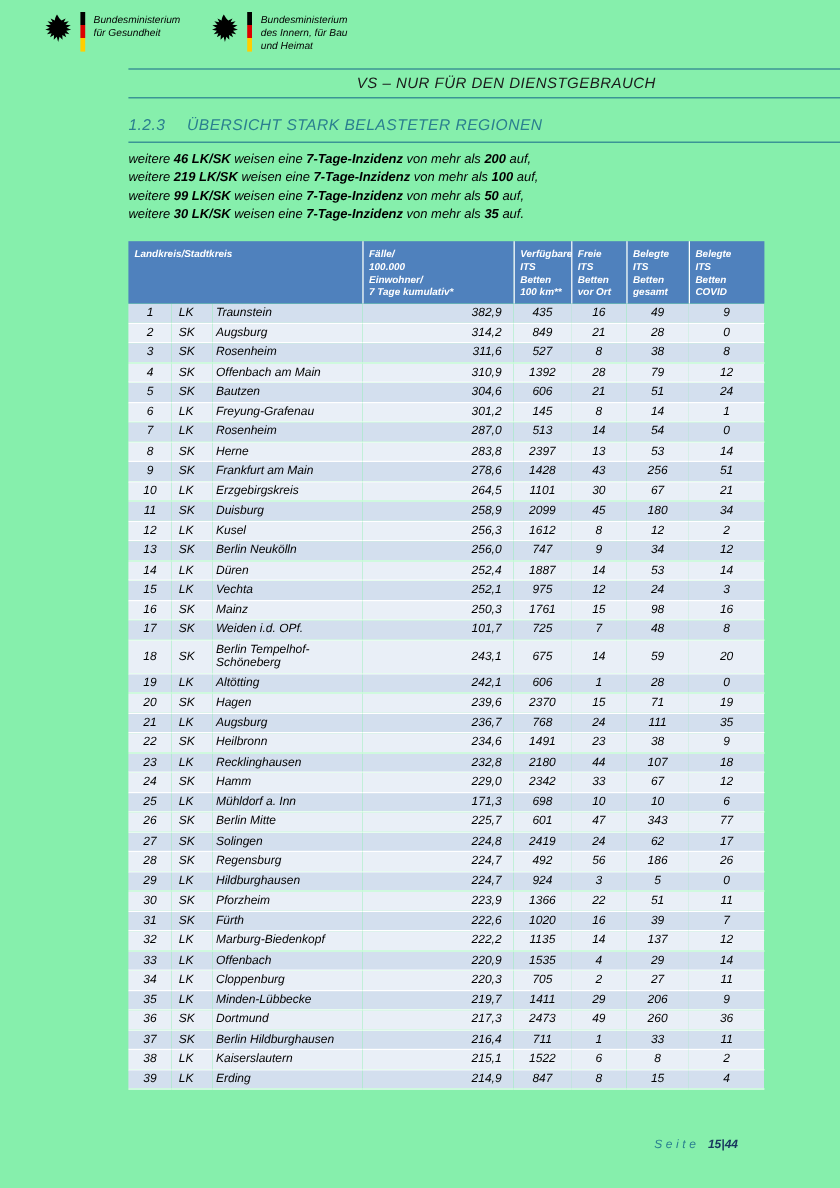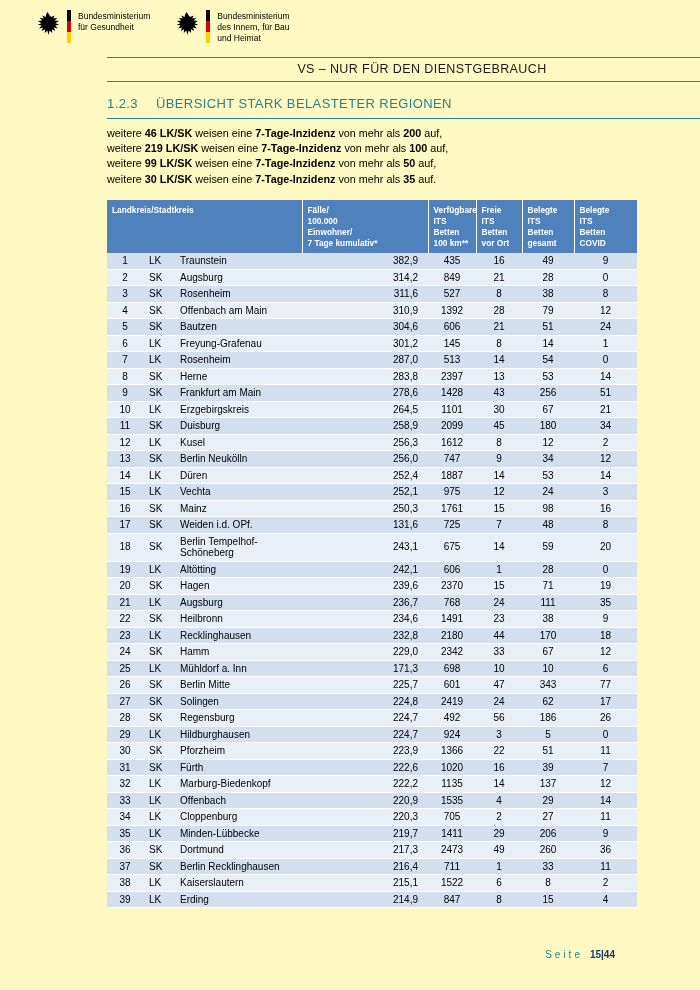--- a/index.html
+++ b/index.html
@@ -6,21 +6,21 @@
     --accent-teal:#2A7F8F;
     --table-header-bg:#4F81BD;
     --row-band-dark:#D3DFEE;
     --row-band-light:#E9EFF7;
     --flag-black:#000000;
     --flag-red:#DD0000;
     --flag-gold:#FFCE00;
   }
   *{box-sizing:border-box;}
   body{margin:0;background:#fff;font-family:"Liberation Sans",sans-serif;color:#000;}
-  .page{position:relative;width:700px;height:990px;background:#fef9c3;overflow:hidden;}
+  .page{position:relative;width:700px;height:990px;background:#86efac;overflow:hidden;font-style:italic;}
 
   .logos{display:flex;gap:24px;padding:10px 0 0 35px;}
   .logo{display:flex;gap:7px;align-items:flex-start;}
   .eagle{flex:none;margin-top:1px;}
   .flag{flex:none;width:4px;height:33px;background:linear-gradient(to bottom,
         var(--flag-black) 0 33.3%, var(--flag-red) 33.3% 66.6%, var(--flag-gold) 66.6% 100%);}
   .logo-text{font-size:8.5px;line-height:1.32;padding-top:1px;color:#000;}
 
   .content{width:630px;margin-left:107px;}
 
@@ -282,21 +282,21 @@
             <td class="col-faelle">250,3</td>
             <td class="col-betten">1761</td>
             <td class="col-frei">15</td>
             <td class="col-gesamt">98</td>
             <td class="col-covid">16</td>
           </tr>
           <tr class="band-dark">
             <td class="col-nr">17</td>
             <td class="col-typ">SK</td>
             <td class="col-name">Weiden i.d. OPf.</td>
-            <td class="col-faelle">131,6</td>
+            <td class="col-faelle">101,7</td>
             <td class="col-betten">725</td>
             <td class="col-frei">7</td>
             <td class="col-gesamt">48</td>
             <td class="col-covid">8</td>
           </tr>
           <tr class="band-light">
             <td class="col-nr">18</td>
             <td class="col-typ">SK</td>
             <td class="col-name">Berlin Tempelhof-Schöneberg</td>
             <td class="col-faelle">243,1</td>
@@ -345,21 +345,21 @@
             <td class="col-gesamt">38</td>
             <td class="col-covid">9</td>
           </tr>
           <tr class="band-dark">
             <td class="col-nr">23</td>
             <td class="col-typ">LK</td>
             <td class="col-name">Recklinghausen</td>
             <td class="col-faelle">232,8</td>
             <td class="col-betten">2180</td>
             <td class="col-frei">44</td>
-            <td class="col-gesamt">170</td>
+            <td class="col-gesamt">107</td>
             <td class="col-covid">18</td>
           </tr>
           <tr class="band-light">
             <td class="col-nr">24</td>
             <td class="col-typ">SK</td>
             <td class="col-name">Hamm</td>
             <td class="col-faelle">229,0</td>
             <td class="col-betten">2342</td>
             <td class="col-frei">33</td>
             <td class="col-gesamt">67</td>
@@ -481,21 +481,21 @@
             <td class="col-name">Dortmund</td>
             <td class="col-faelle">217,3</td>
             <td class="col-betten">2473</td>
             <td class="col-frei">49</td>
             <td class="col-gesamt">260</td>
             <td class="col-covid">36</td>
           </tr>
           <tr class="band-dark">
             <td class="col-nr">37</td>
             <td class="col-typ">SK</td>
-            <td class="col-name">Berlin Recklinghausen</td>
+            <td class="col-name">Berlin Hildburghausen</td>
             <td class="col-faelle">216,4</td>
             <td class="col-betten">711</td>
             <td class="col-frei">1</td>
             <td class="col-gesamt">33</td>
             <td class="col-covid">11</td>
           </tr>
           <tr class="band-light">
             <td class="col-nr">38</td>
             <td class="col-typ">LK</td>
             <td class="col-name">Kaiserslautern</td>

